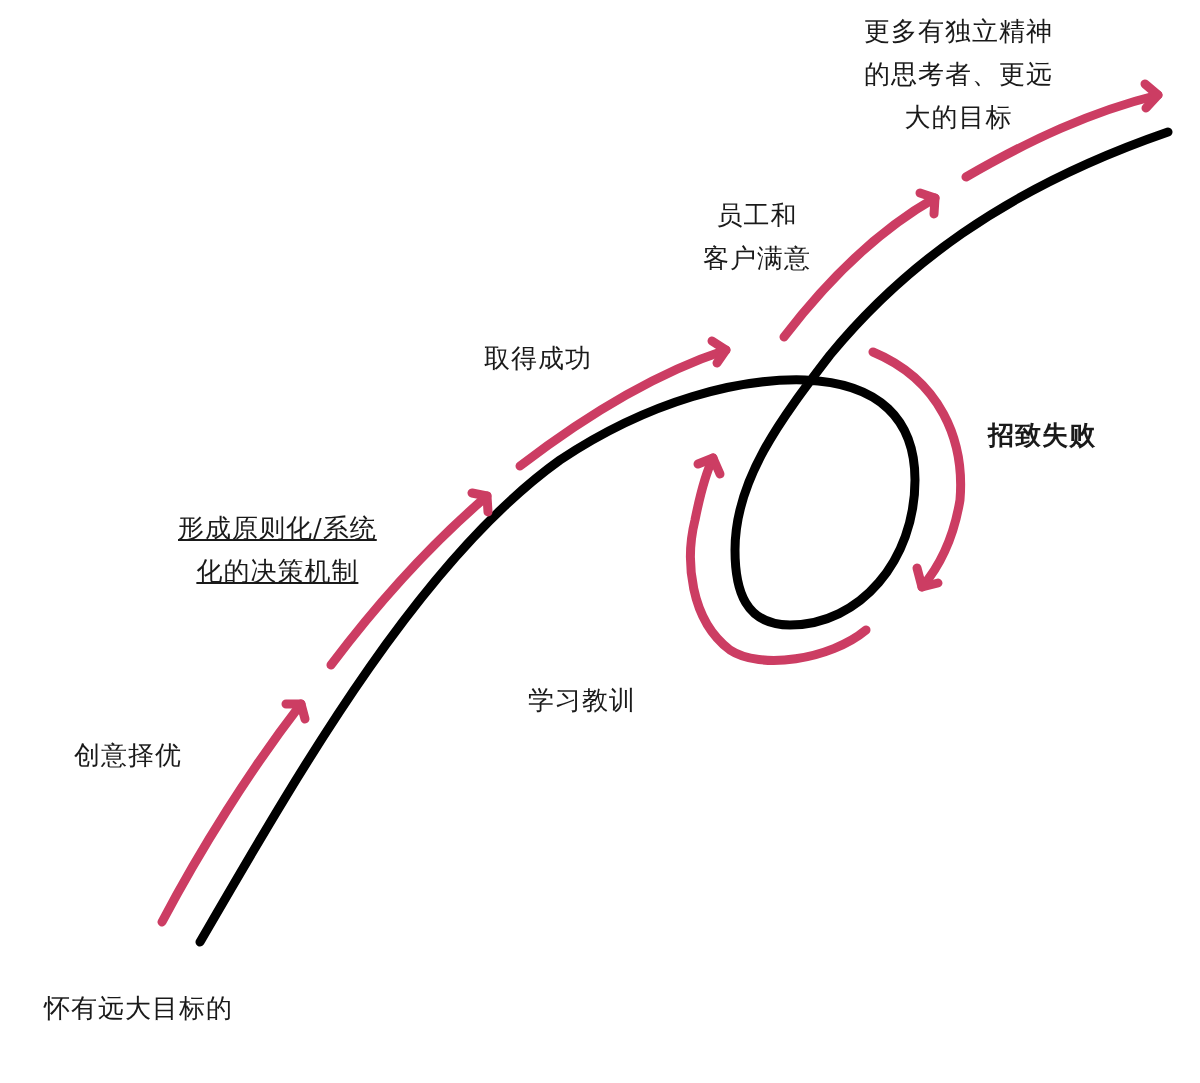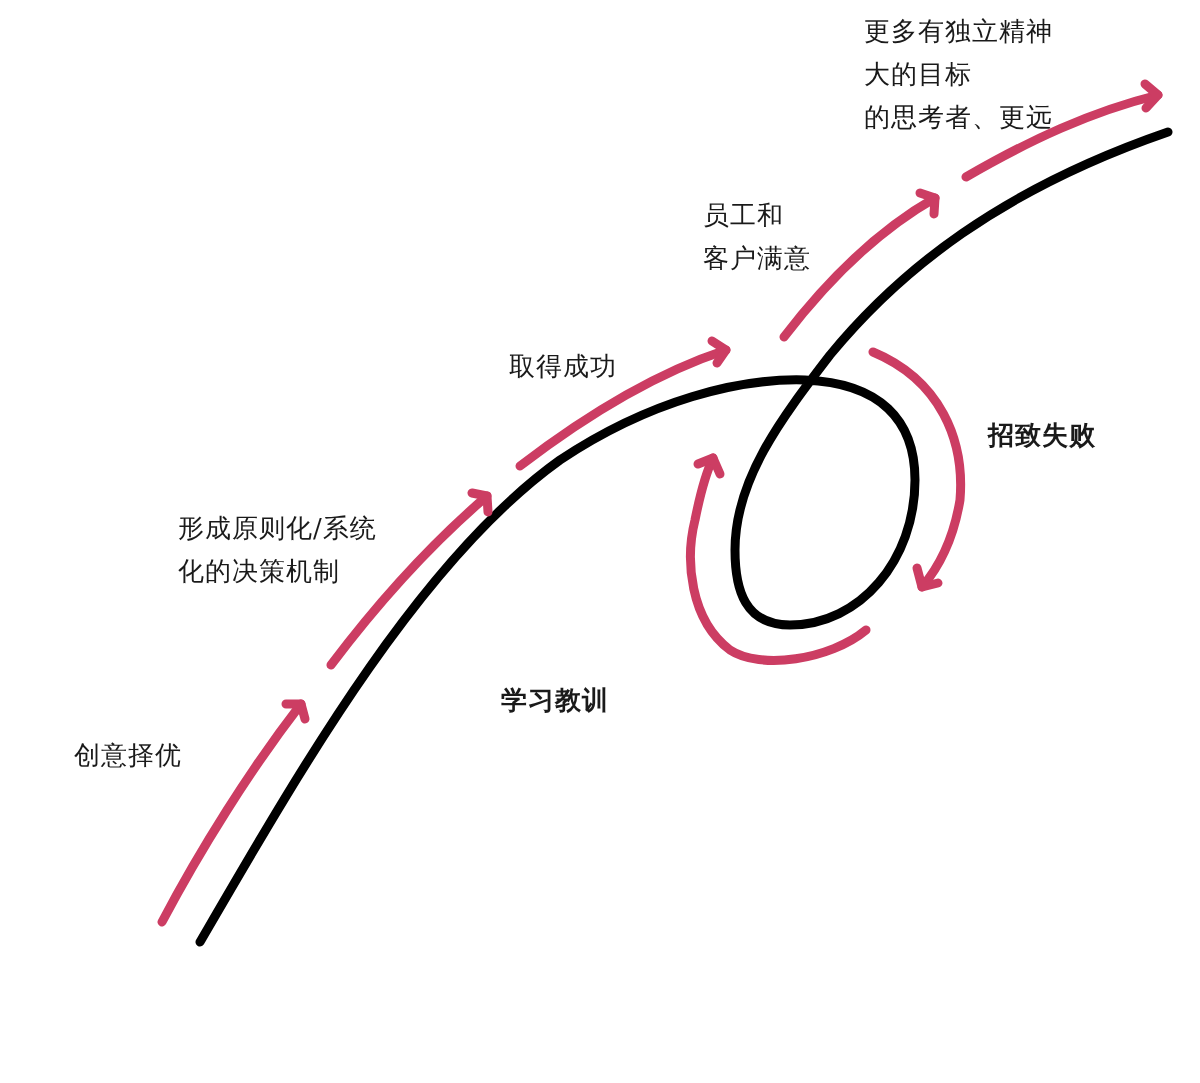--- a/index.html
+++ b/index.html
@@ -21,20 +21,21 @@
       width: 1200px;
       height: 1083px;
     }
     .label {
       position: absolute;
       font-size: 26px;
       line-height: 43px;
       color: #1a1a1a;
       white-space: nowrap;
       letter-spacing: 1px;
+      text-align: center;
     }
     .label span { display: block; }
   </style>
 </head>
 <body>
 
 <svg id="diagram-svg" viewBox="0 0 1200 1083" xmlns="http://www.w3.org/2000/svg">
 
   <path d="M200,942 C300,770 420,560 560,460 C650,400 740,378 805,380 C880,383 915,420 915,480 C915,560 860,625 790,625 C745,625 735,590 735,550 C735,480 780,420 830,355 C900,270 1000,190 1168,132" fill="none" stroke="#000000" stroke-width="9" stroke-linecap="round"></path>
 
@@ -58,44 +59,45 @@
     <path d="M873,352 C940,380 965,440 960,500 C955,530 945,560 922,587"></path>
     <path d="M917,568 L922,587 L938,583"></path>
 
     <path d="M866,630 C830,660 760,670 730,650 C690,620 685,560 695,520 C700,495 705,475 713,458"></path>
     <path d="M698,464 L713,458 L720,474"></path>
   </g>
 </svg>
 
 <div class="label" style="left:864px; top:10px;">
   <span>更多有独立精神</span>
+  <span>的思考者、更远</span>
   <span>大的目标</span>
-  <span>的思考者、更远</span>
 </div>
 
 <div class="label" style="left:686px; top:194px;margin-left:17px;">
   <span>员工和</span>
   <span>客户满意</span>
 </div>
 
-<div class="label" style="left:509px; top:337px;margin-top:8px;">
+<div class="label" style="left:484px; top:337px;">
   <span>取得成功</span>
 </div>
 
 <div class="label" style="left:988px; top:414px;font-weight:bold;">
   <span>招致失败</span>
 </div>
 
-<div class="label" style="left:178px; top:507px;">
+<div class="label" style="left:178px; top:507px;text-decoration:underline;">
   <span>形成原则化/系统</span>
   <span>化的决策机制</span>
 </div>
 
-<div class="label" style="left:501px; top:679px;font-weight:bold;">
+<div class="label" style="left:528px; top:679px;">
   <span>学习教训</span>
 </div>
 
 <div class="label" style="left:74px; top:734px;font-family:Liberation Serif, serif;">
   <span>创意择优</span>
 </div>
 
 <div class="label" style="left:44px; top:987px;">
+  <span>怀有远大目标的</span>
 </div>
 
 </body></html>

